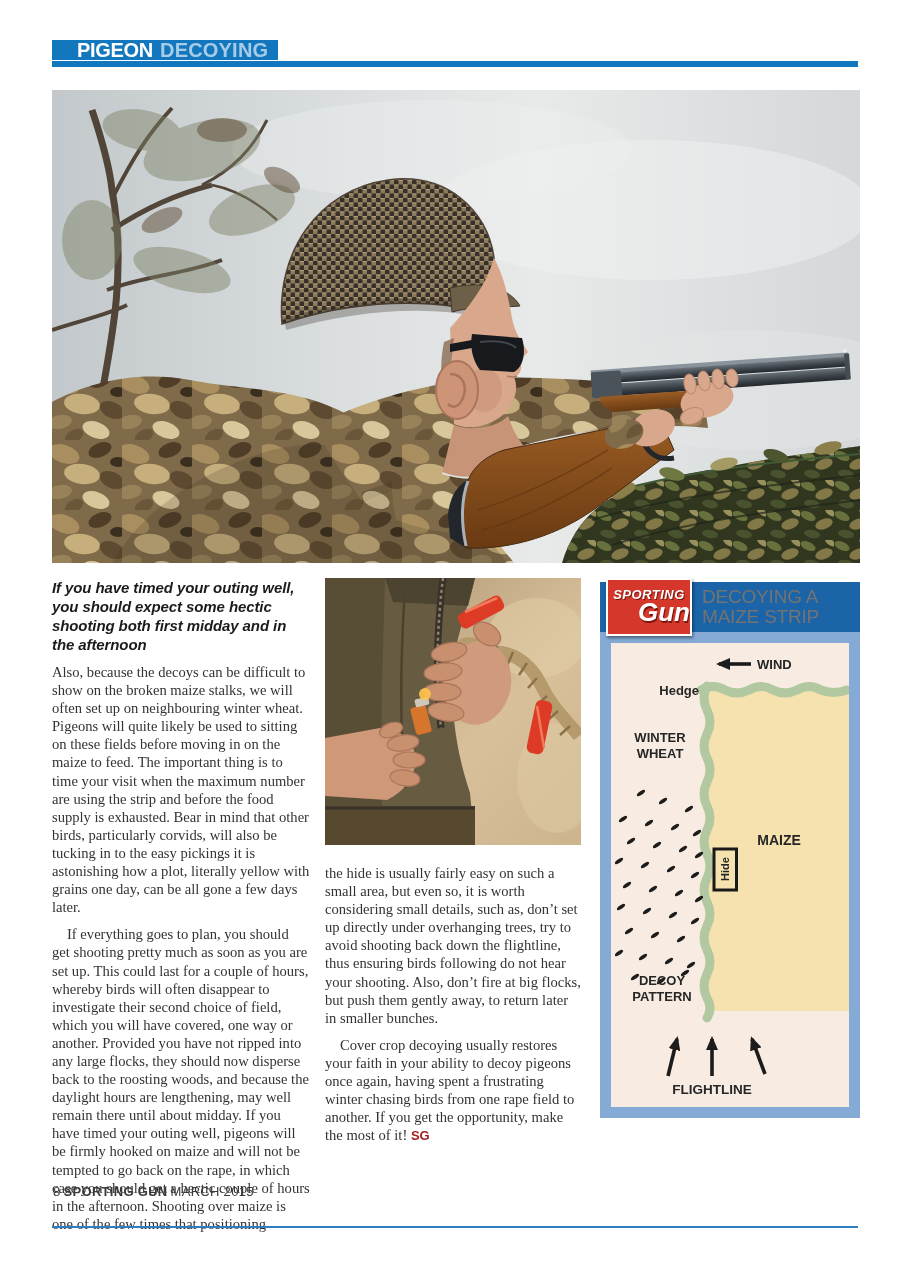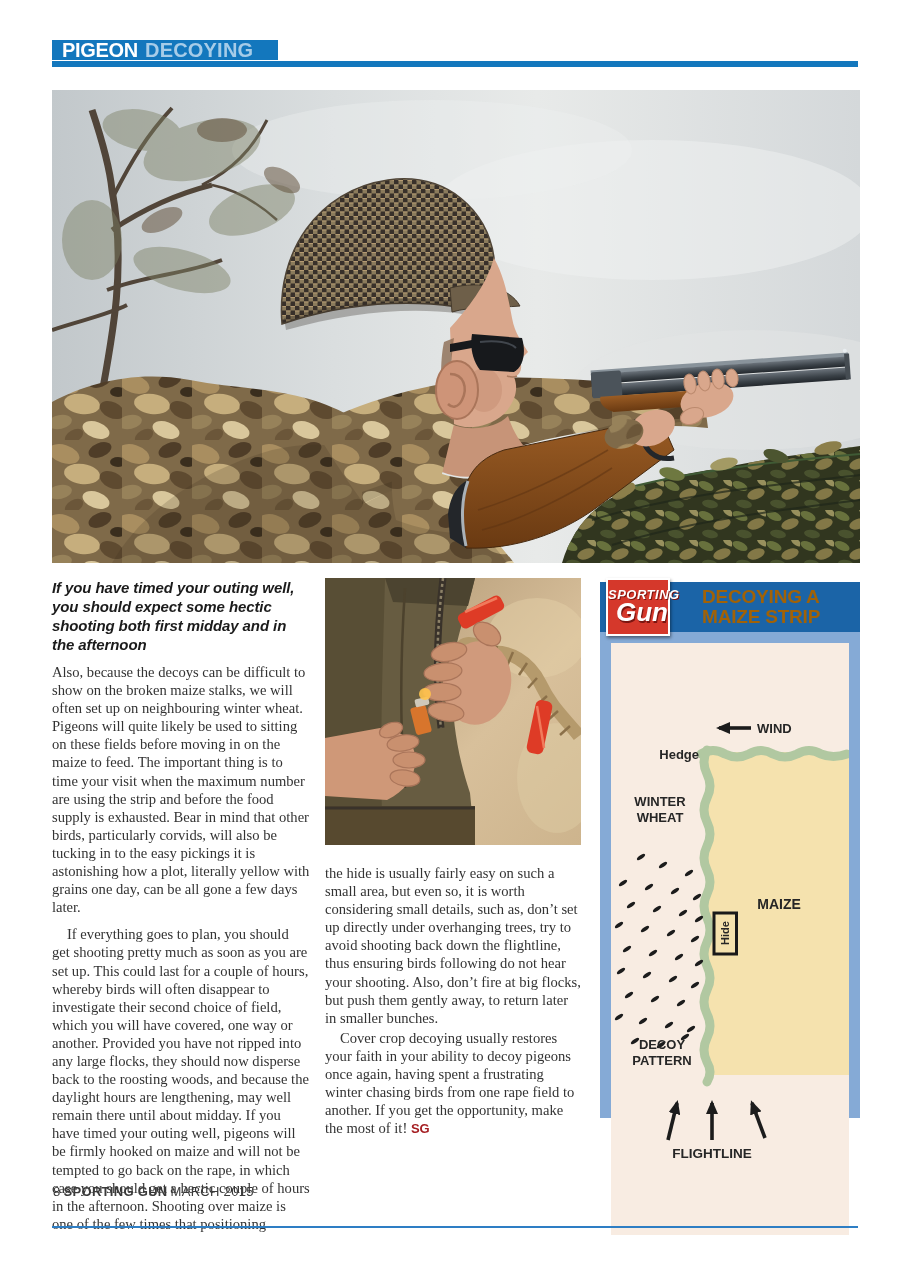--- a/index.html
+++ b/index.html
@@ -2,21 +2,21 @@
 <html><head>
 <meta charset="utf-8">
 <style>
   html,body{margin:0;padding:0;background:#e9e9e9;}
   .page{position:relative;width:904px;height:1280px;background:#ffffff;margin:0 auto;
         font-family:"Liberation Sans",sans-serif;overflow:hidden;}
 
   
   .masthead-rule{position:absolute;left:52px;top:61px;width:806px;height:6px;background:#1377bd;}
   .masthead-box{position:absolute;left:52px;top:40px;width:226px;height:20px;background:#1377bd;
-                display:flex;align-items:center;padding-left:10px;box-sizing:border-box;}
+                display:flex;align-items:center;padding-left:25px;box-sizing:border-box;}
   .mh-primary{color:#ffffff;font-weight:bold;font-size:20px;letter-spacing:-0.3px;margin-right:7px;}
   .mh-secondary{color:#a6cce8;font-weight:bold;font-size:20px;letter-spacing:0.2px;}
 
   
   .hero{position:absolute;left:52px;top:90px;width:808px;height:473px;overflow:hidden;background:#d6dadb;}
   .hero svg{display:block;width:100%;height:100%;}
 
   
   .col{position:absolute;top:578px;}
   .col1{left:52px;width:258px;}
@@ -27,36 +27,36 @@
            letter-spacing:-0.1px;margin:0;}
   .body-text{font-family:"Liberation Serif",serif;font-size:14.6px;line-height:18.1px;color:#333;margin:0;}
   .intro{margin-bottom:9px;}
   .indent{text-indent:15px;margin-top:9px;}
   .sg{color:#a51e22;font-family:"Liberation Sans",sans-serif;font-weight:bold;font-size:13px;}
 
   .rope-photo{width:256px;height:267px;overflow:hidden;background:#c9b18e;}
   .rope-photo svg{display:block;width:100%;height:100%;}
   .col2 .caption{margin-top:10px;}
   .col2 .body-text{margin-top:19px;}
-  .col2 .body-text + .body-text{margin-top:2px;}
+  .col2 .body-text + .body-text{margin-top:9px;}
 
   
   .diag-header{position:relative;height:54px;}
   .diag-banner{position:absolute;left:0;top:4px;right:0;height:50px;background:#1b64a7;}
-  .logo-box{position:absolute;left:6px;top:0;width:64px;height:58px;background:#d5382b;
+  .logo-box{position:absolute;left:6px;top:0;width:86px;height:58px;background:#d5382b;
             border:2px solid #fff;box-sizing:border-box;text-align:center;
             box-shadow:1px 2px 3px rgba(0,0,0,0.45);}
   .logo-top{color:#fff;font-weight:bold;font-style:italic;font-size:13px;letter-spacing:0.5px;
             margin-top:7px;text-shadow:1px 1px 0 #7a1510;}
   .logo-bottom{color:#fff;font-weight:bold;font-style:italic;font-size:26px;line-height:24px;
             margin-top:-2px;text-shadow:1px 2px 0 #7a1510;text-align:right;}
-  .diag-title{position:absolute;left:102px;top:9px;color:#a16207;font-weight:bold;font-size:19px;
+  .diag-title{position:absolute;left:102px;top:9px;color:#737373;font-weight:normal;font-size:19px;
             line-height:20px;letter-spacing:-0.2px;}
   .diag-frame{background:#85aad6;padding:11px;width:238px;height:464px;}
-  .diag-field{position:relative;width:238px;height:592px;background:#f8ece2;}
+  .diag-field{position:relative;width:238px;height:464px;background:#f8ece2;}
   .diag-field svg{position:absolute;left:0;top:0;width:100%;height:100%;}
   .diag-caption{margin-top:12px;line-height:19.5px;}
 
   
   .footer-rule{position:absolute;left:52px;top:1226px;width:806px;height:2px;background:#2e7ec4;}
   .footer-text{position:absolute;left:52px;top:1183px;margin:1px;font-size:13px;color:#3a3a3a;letter-spacing:0.3px;text-align:center;}
   .footer-text .mag{font-weight:bold;margin:0 3px;}
 </style>
 </head>
 <body>

